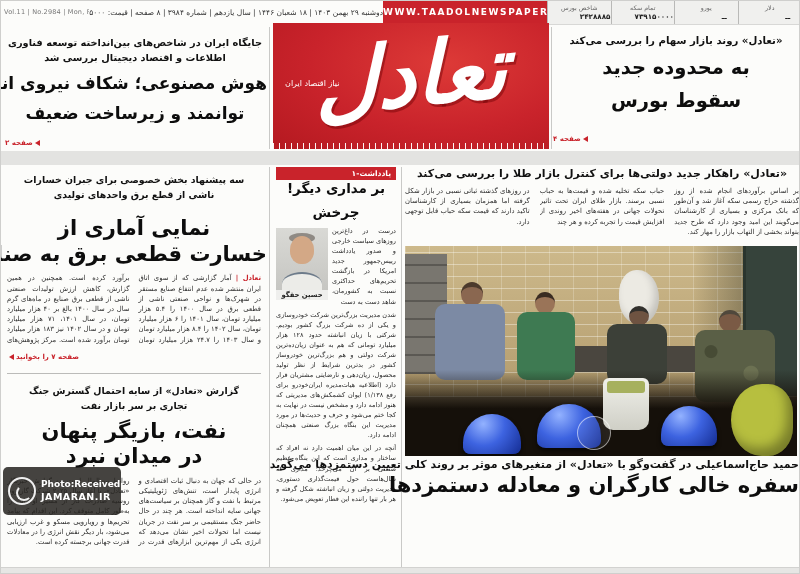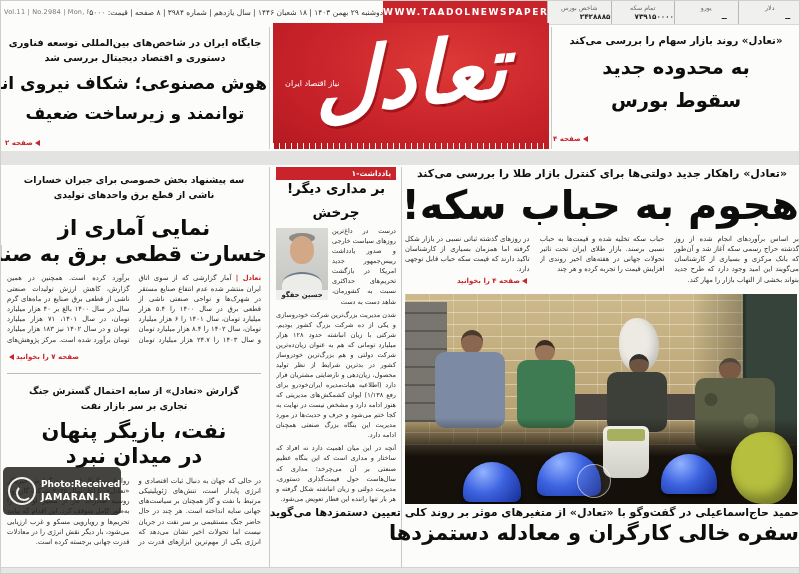--- a/index.html
+++ b/index.html
@@ -158,21 +158,21 @@
     </div>
   </div>
 
   <div id="logo">
     <div class="calli">تعادل</div>
     <div class="tagline">نیاز اقتصاد ایران</div>
     <div class="ticks"></div>
   </div>
 
   <div id="story-tl">
-    <div class="kicker">جایگاه ایران در شاخص‌های بین‌المللی توسعه فناوری دستوری و اقتصاد دیجیتال بررسی شد</div>
+    <div class="kicker">جایگاه ایران در شاخص‌های بین‌انداخته توسعه فناوری اطلاعات و اقتصاد دیجیتال بررسی شد</div>
     <div class="hl">هوش مصنوعی؛ شکاف نیروی انسانی</div>
     <div class="hl">توانمند و زیرساخت ضعیف</div>
     <div class="pageref" style="left:2px;bottom:2px;">
       <span class="tri"></span>
       <span>صفحه ۲</span>
     </div>
   </div>
 
   <div id="story-tr">
     <div class="kicker">«تعادل» روند بازار سهام را بررسی می‌کند</div>
@@ -225,21 +225,20 @@
         <div class="av-cap">حسین حقگو</div>
       </div>
       <p>درست در داغ‌ترین روزهای سیاست خارجی و صدور یادداشت رییس‌جمهور جدید امریکا در بازگشت تحریم‌های حداکثری نسبت به کشورمان، شاهد دست به دست</p>
       <p>شدن مدیریت بزرگ‌ترین شرکت خودروسازی و یکی از ده شرکت بزرگ کشور بودیم. شرکتی با زیان انباشته حدود ۱۲۸ هزار میلیارد تومانی که هم به عنوان زیان‌ده‌ترین شرکت دولتی و هم بزرگ‌ترین خودروساز کشور در بدترین شرایط از نظر تولید محصول، زیان‌دهی و نارضایتی مشتریان قرار دارد (اطلاعیه هیات‌مدیره ایران‌خودرو برای رفع ۱/۱۳۸) ایوان کشمکش‌های مدیریتی که هنوز ادامه دارد و مشخص نیست در نهایت به کجا ختم می‌شود و حرف و حدیث‌ها در مورد مدیریت این بنگاه بزرگ صنعتی همچنان ادامه دارد.</p>
       <p>آنچه در این میان اهمیت دارد نه افراد که ساختار و مداری است که این بنگاه عظیم صنعتی بر آن می‌چرخد؛ مداری که سال‌هاست حول قیمت‌گذاری دستوری، مدیریت دولتی و زیان انباشته شکل گرفته و هر بار تنها راننده این قطار تعویض می‌شود.</p>
     </div>
   </div>
 
   <div id="main-area">
     <div class="kicker">«تعادل» راهکار جدید دولتی‌ها برای کنترل بازار طلا را بررسی می‌کند</div>
-    <div id="main-hl" class="hl">هجوم به حباب سکه!</div>
     <div id="body3">
       <div class="bcol">بر اساس برآوردهای انجام شده از روز گذشته حراج رسمی سکه آغاز شد و آن‌طور که بانک مرکزی و بسیاری از کارشناسان می‌گویند این امید وجود دارد که طرح جدید بتواند بخشی از التهاب بازار را مهار کند.</div>
       <div class="bcol">حباب سکه تخلیه شده و قیمت‌ها به حباب نسبی برسند. بازار طلای ایران تحت تاثیر تحولات جهانی در هفته‌های اخیر روندی از افزایش قیمت را تجربه کرده و هر چند</div>
       <div class="bcol">در روزهای گذشته ثباتی نسبی در بازار شکل گرفته اما همزمان بسیاری از کارشناسان تاکید دارند که قیمت سکه حباب قابل توجهی دارد.</div>
     </div>
     <div id="mainref" class="pageref">
       <span class="tri"></span>
       <span>صفحه ۴ را بخوانید</span>
     </div>
 

